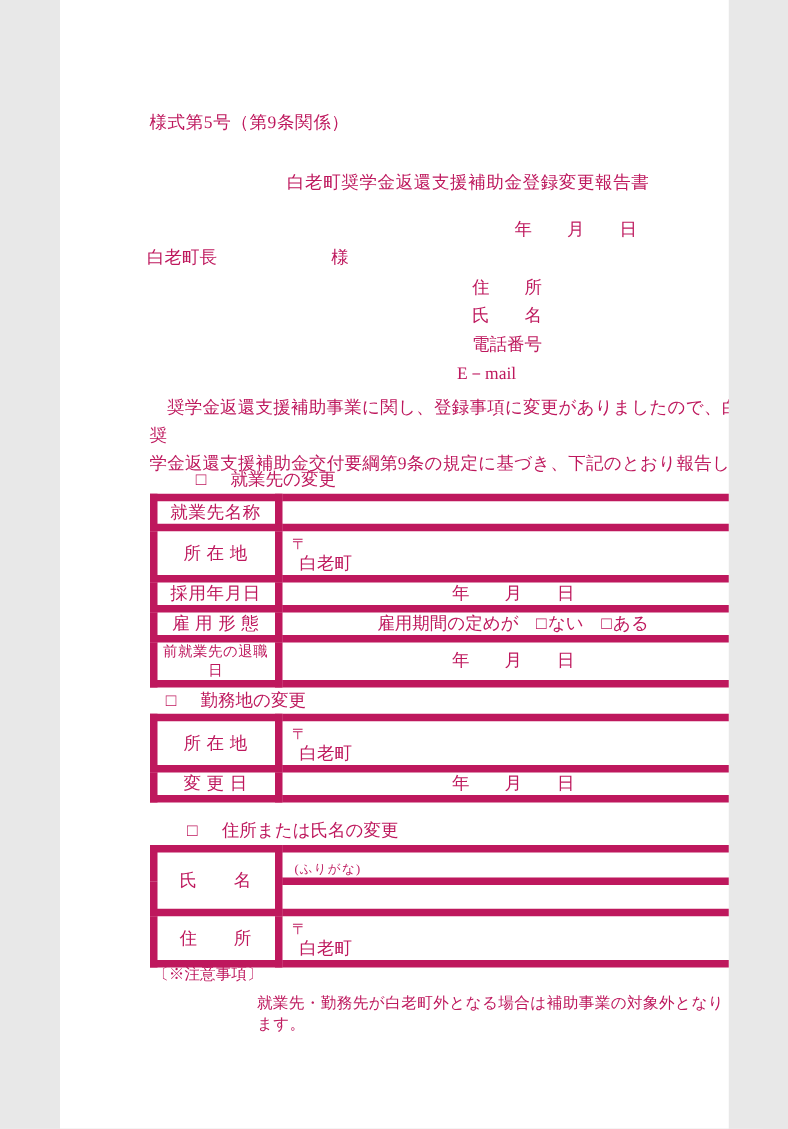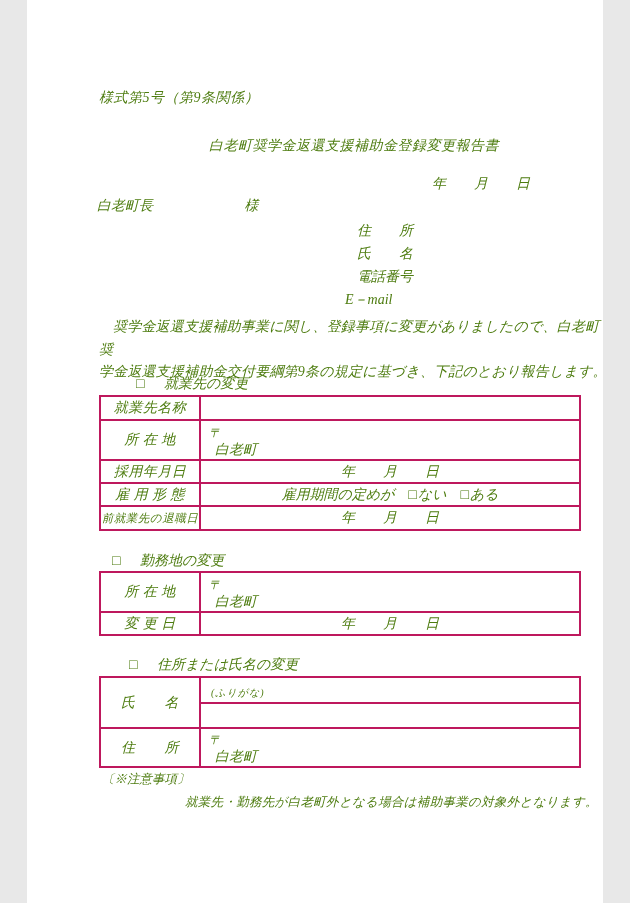--- a/index.html
+++ b/index.html
@@ -1,25 +1,24 @@
 <!DOCTYPE html>
 <html><head>
 <meta charset="utf-8">
 <style>
   html,body { margin:0; padding:0; background:#e8e8e8; }
   .page {
     position:relative;
-    width:576px; height:903px;
+    width:535px; height:903px;
     margin:0 auto;
     background:#ffffff;
     font-family:"Liberation Serif","DejaVu Serif",serif;
-    color:#4d7c0f;
+    color:#be185d;
     font-size:14px;
     overflow:hidden;
-    font-style:italic;
   }
   .abs { position:absolute; }
 
   #form-number { left:72px; top:89px; letter-spacing:0.5px; }
   #doc-title { left:12px; top:137px; width:630px; text-align:center; letter-spacing:0.5px; }
   #date-line { top:175px; right:73px; }
   #addressee-line { left:70px; top:197px; }
   #addressee-line .name { display:inline-block; width:144px; }
   #sender-block { left:330px; top:219px; line-height:23px; }
   #sender-block .email { margin-left:-12px; }
@@ -41,21 +40,21 @@
   table.frm {
     position:absolute; left:72px;
     border-collapse:collapse; table-layout:fixed;
     width:482px;
     font-size:14px;
   }
   #table1 { top:395px; }
   #table2 { top:571px; }
   #table3 { top:676px; }
   table.frm th, table.frm td {
-    border:2px solid #be185d;
+    border:6px solid #be185d;
     padding:0;
     font-weight:normal;
     vertical-align:middle;
   }
   table.frm col.c1 { width:100px; }
   table.frm th { text-align:center; letter-spacing:0.5px; }
   th.small-label { font-size:11.5px; letter-spacing:0; }
   td.center { text-align:center; }
   td.postal-cell { vertical-align:top; }
   .postal-mark { font-size:12px; line-height:15px; padding:3px 0 0 8px; }

